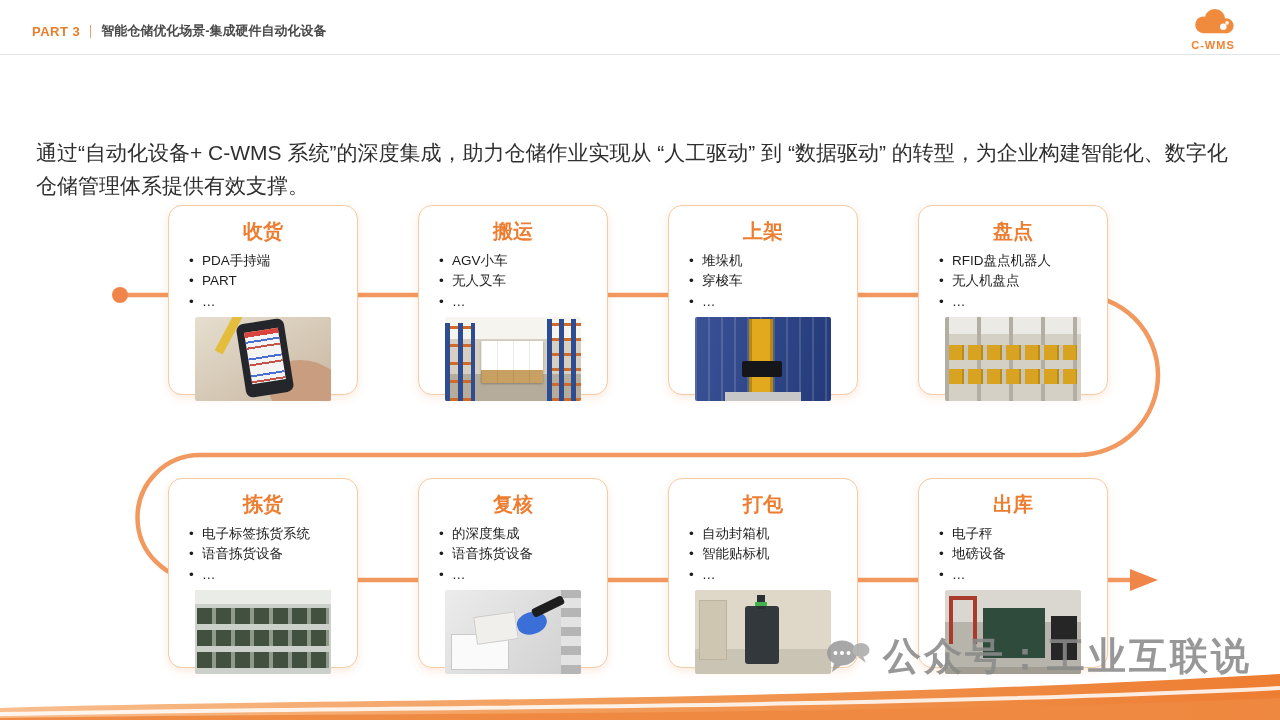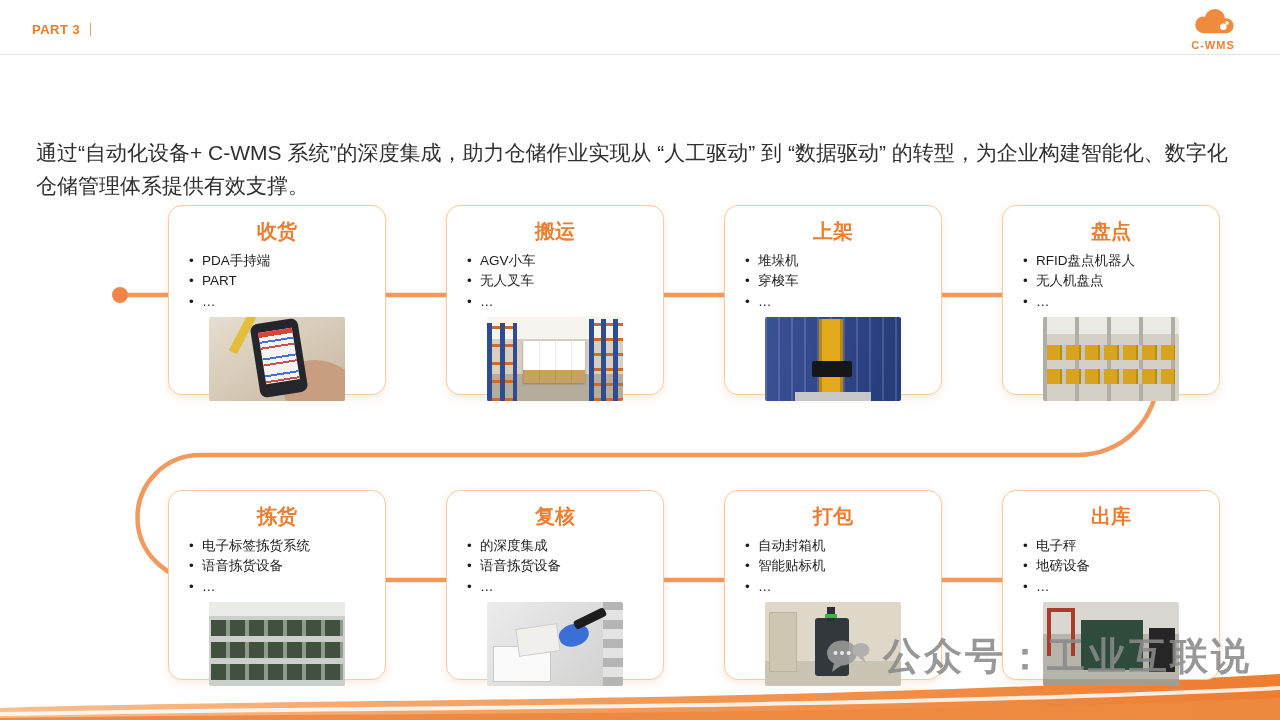--- a/index.html
+++ b/index.html
@@ -19,22 +19,22 @@
 
   
   .intro{position:absolute;left:36px;top:137px;width:1210px;font-size:21px;line-height:1.55;
          color:#2f2f2f;z-index:2;}
 
   
   .flow-svg{position:absolute;left:0;top:0;z-index:1;}
 
   
   .row{position:absolute;left:168px;display:flex;gap:60px;z-index:2;}
-  .row1{top:205px;} .row2{top:490px;}
-  .card{width:218px;height:190px;background:#fff;border:1px solid #F6CBA4;border-radius:14px;
+  .row1{top:205px;} .row2{top:478px;}
+  .card{width:190px;height:190px;background:#fff;border:1px solid #F6CBA4;border-radius:14px;
         box-shadow:0 3px 8px rgba(237,125,49,.16);box-sizing:border-box;padding:10px;}
   .card-title{text-align:center;font-size:20px;font-weight:bold;color:#ED7D31;margin:2px 0 6px;}
   .card-list{list-style:none;margin:0;padding:0 0 0 10px;}
   .card-list li{position:relative;padding-left:13px;font-size:13.5px;color:#1d1d1d;line-height:1.5;}
   .card-list li::before{content:"•";position:absolute;left:0;color:#1d1d1d;}
 
   
   .ph{position:relative;width:136px;height:84px;margin:5px auto 0;overflow:hidden;border-radius:2px;}
   .ph div{position:absolute;}
 
@@ -99,20 +99,21 @@
   .wm-text{font-size:38px;font-weight:700;color:#8a8a8a;letter-spacing:3px;}
 </style>
 </head>
 <body>
 
 <div class="slide">
 
   <div class="header">
     <span class="part">PART 3</span>
     <span class="hdiv"></span>
+    <span class="htitle">智能仓储优化场景-集成硬件自动化设备</span>
   </div>
   <div class="header-rule"></div>
 
   <div class="logo">
     <svg width="52" height="30" viewBox="0 0 52 32">
       <g fill="#F08A3C">
         <circle cx="16" cy="19" r="9"></circle>
         <circle cx="28" cy="13" r="11"></circle>
         <circle cx="40" cy="20" r="8"></circle>
         <rect x="12" y="17" width="33" height="11" rx="5"></rect>

